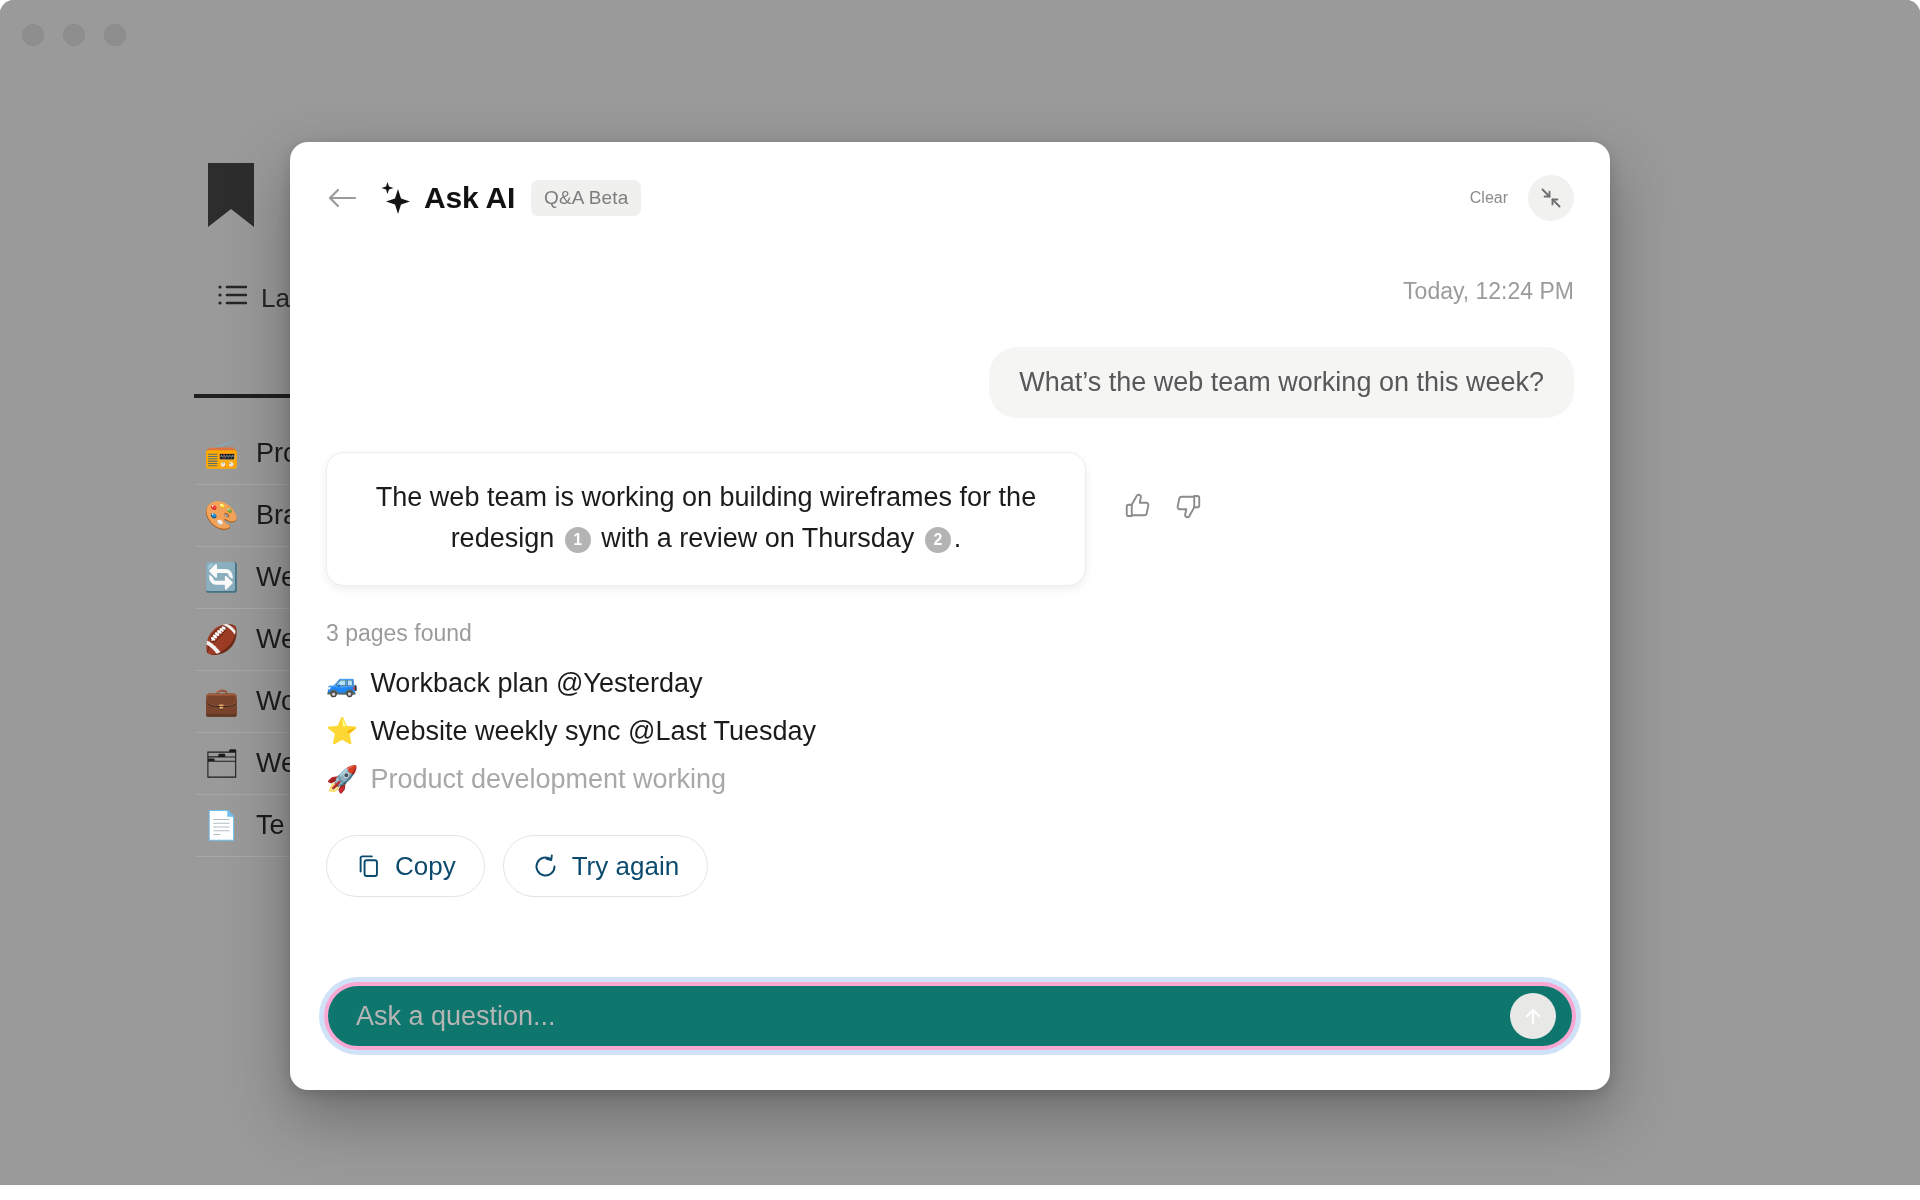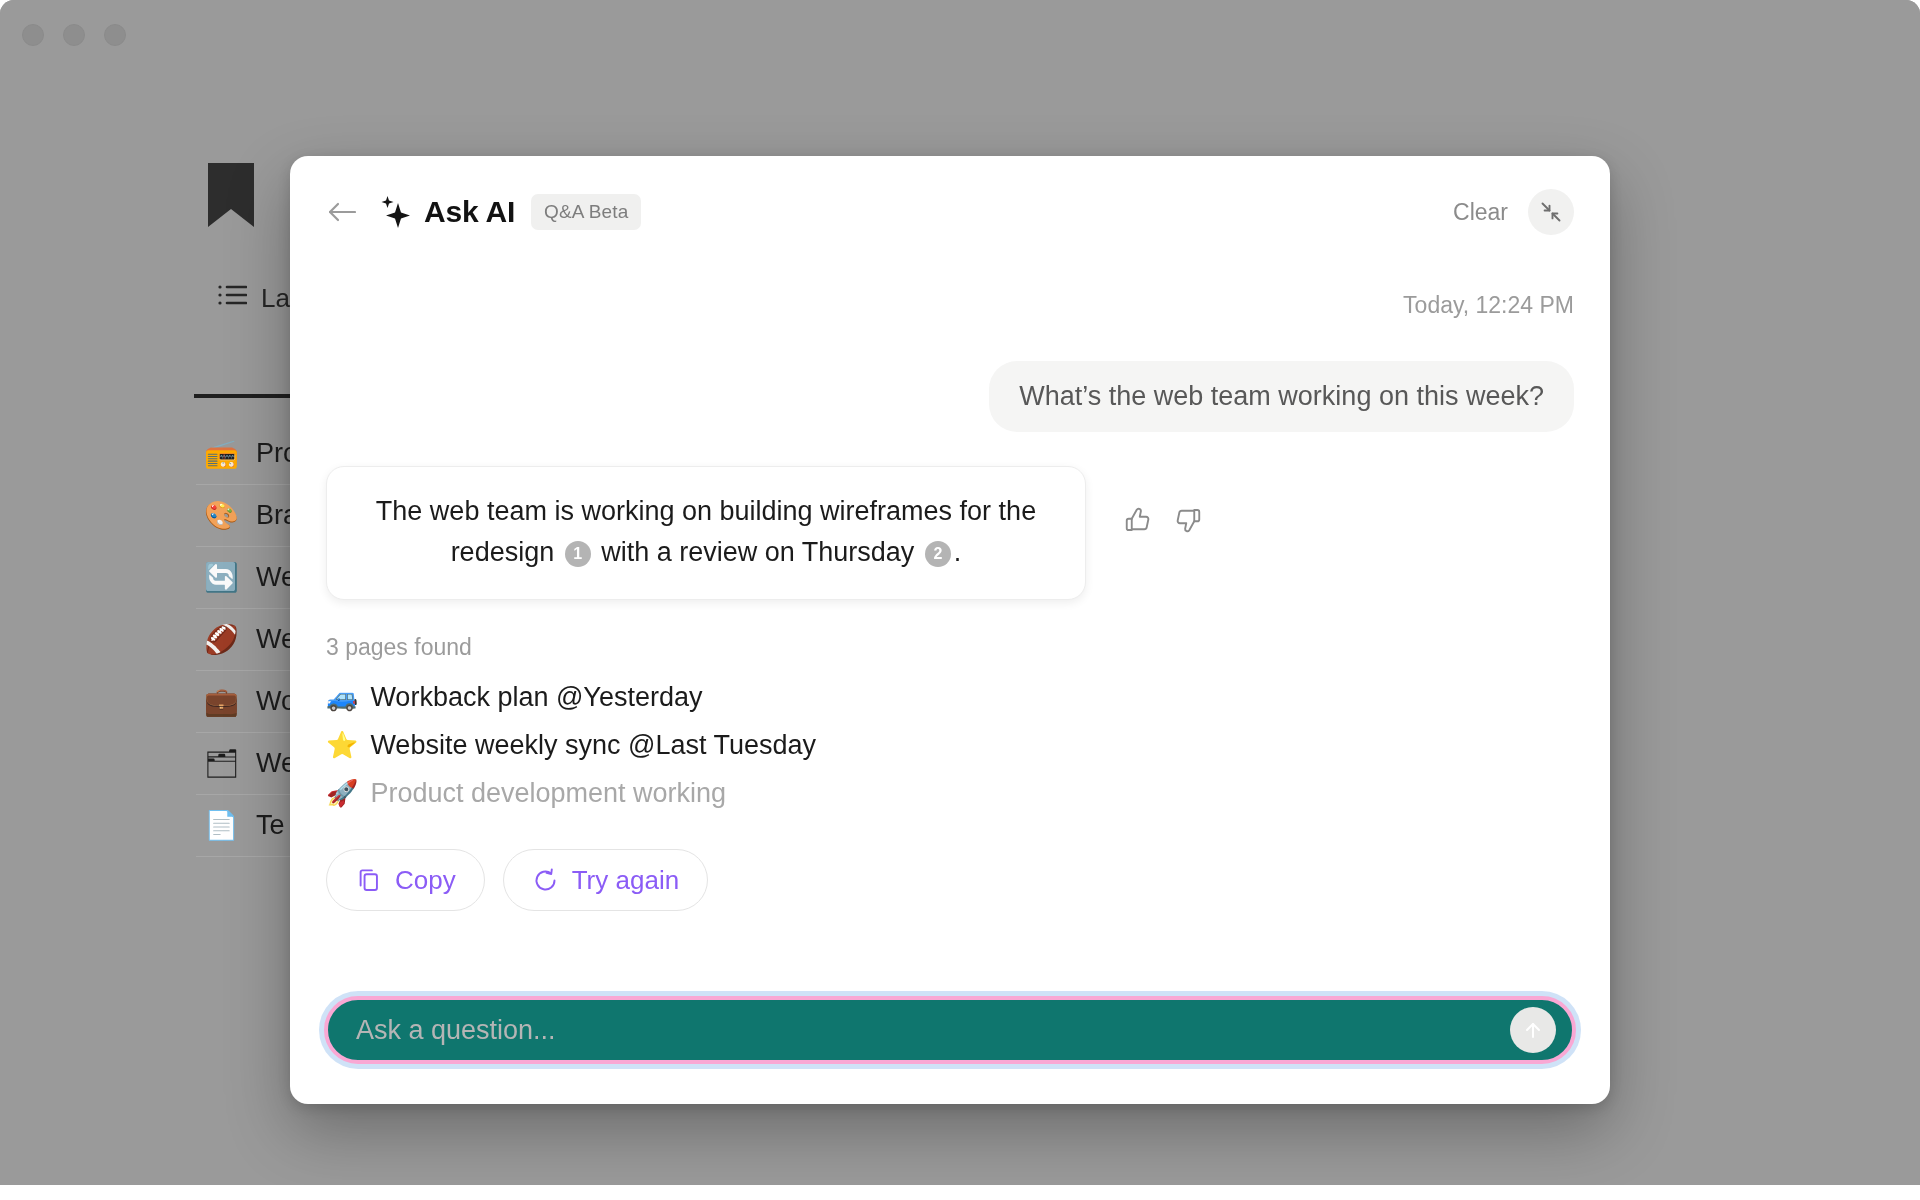--- a/index.html
+++ b/index.html
@@ -100,21 +100,21 @@
     color: #1c1c1c;
     font-size: 27px;
     font-weight: 500;
     white-space: nowrap;
   }
   .bg-row .bg-emoji { font-size: 28px; width: 34px; text-align: center; }
 
   
   #modal {
     position: absolute;
-    left: 290px; top: 156px;
+    left: 290px; top: 142px;
     width: 1320px; height: 948px;
     background: #ffffff;
     border-radius: 18px;
     box-shadow: 0 26px 64px rgba(0,0,0,0.30), 0 4px 14px rgba(0,0,0,0.14);
     overflow: hidden;
     display: flex;
     flex-direction: column;
   }
 
   
@@ -154,21 +154,21 @@
     font-weight: 500;
     padding: 7px 13px;
     border-radius: 7px;
     letter-spacing: 0.1px;
   }
   #header-right {
     margin-left: auto;
     display: flex; align-items: center; gap: 20px;
   }
   #clear-btn {
-    font-size: 23px;
+    font-size: 16px;
     color: #8b8b8b;
     cursor: pointer;
     background: none; border: none;
     font-family: inherit;
   }
   #collapse-btn {
     width: 46px; height: 46px;
     border-radius: 50%;
     background: #f1f1f0;
     display: flex; align-items: center; justify-content: center;
@@ -266,21 +266,21 @@
     margin-top: 32px;
   }
   .action-btn {
     display: flex; align-items: center; gap: 13px;
     height: 62px;
     padding: 0 28px;
     border: 1px solid #e4e4e4;
     border-radius: 31px;
     background: #ffffff;
     font-size: 26px;
-    color: #8b5cf6;
+    color: #0c4a6e;
     cursor: pointer;
     font-family: inherit;
   }
   .action-btn svg { flex: 0 0 auto; }
 
   
   #modal-footer {
     flex: 0 0 auto;
     padding: 0 34px 40px 34px;
   }

